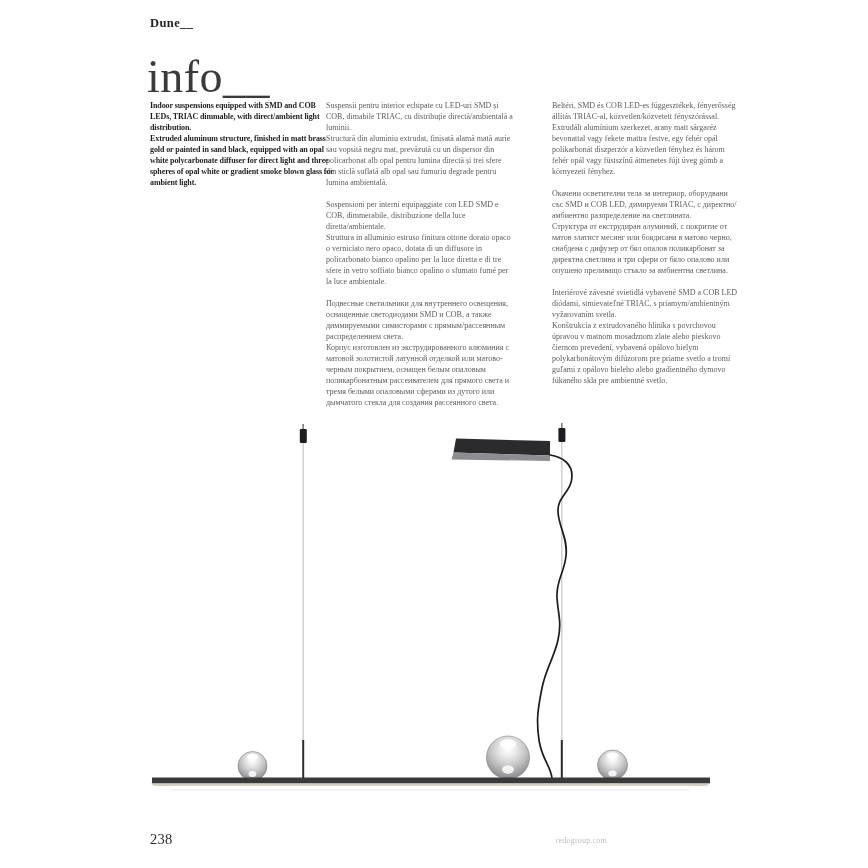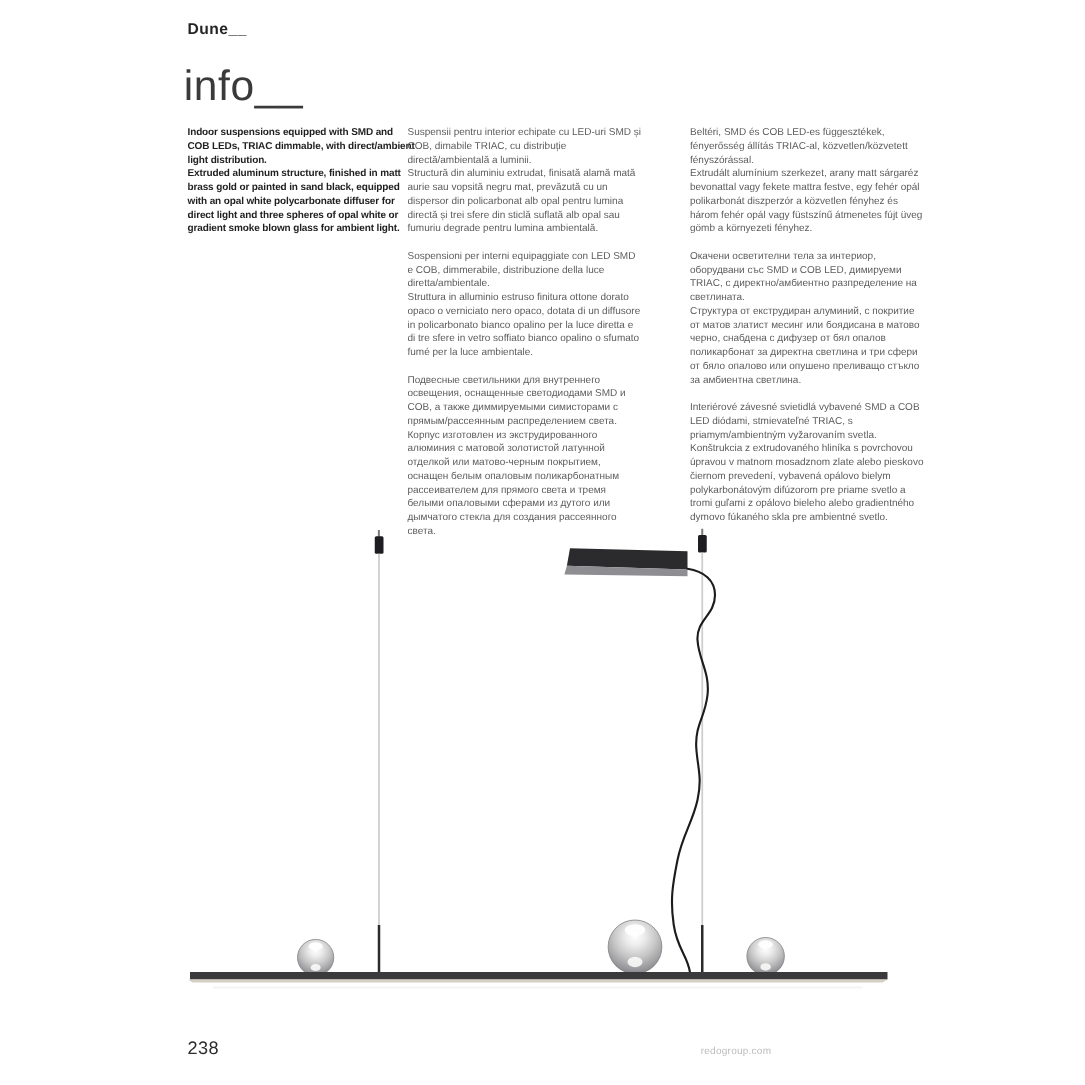--- a/index.html
+++ b/index.html
@@ -1,44 +1,44 @@
 <!DOCTYPE html>
 <html><head>
 <meta charset="utf-8">
 <style>
   html,body { margin:0; padding:0; background:#ffffff; }
   .page {
     position:relative; width:748px; height:868px; background:#ffffff;
-    overflow:hidden; font-family:Liberation Sans, sans-serif;
+    overflow:hidden; font-family:Liberation Serif, serif;
     color:#222;
   }
   .brand {
     position:absolute; left:150px; top:16px;
     font-size:12.5px; font-weight:600; letter-spacing:0.4px; color:#242424;
   }
   .title {
     position:absolute; left:147px; top:50px;
-    font-size:34px; font-weight:200; letter-spacing:0.5px; color:#3a3a3a;
+    font-size:46px; font-weight:200; letter-spacing:0.5px; color:#3a3a3a;
   }
   .col {
     position:absolute; top:100px;
     font-size:8px; line-height:11px; color:#5c5c5c;
     text-align:left;
   }
   .col p { margin:0 0 11px 0; white-space:pre-line; }
   .col-en { left:150px; width:184px; color:#1f1f1f; font-weight:600; letter-spacing:-0.1px; }
   .col-2 { left:326px; width:187px; }
   .col-3 { left:552px; width:188px; }
   .figure { position:absolute; left:140px; top:420px; width:620px; height:380px; }
   .page-number {
     position:absolute; left:150px; top:831px;
     font-size:14.5px; font-weight:500; letter-spacing:0.3px; color:#2c2c2c;
   }
   .website {
-    position:absolute; top:836px; right:131px;
+    position:absolute; top:836px; right:141px;
     font-size:8px; color:#bcbcbc; letter-spacing:0.2px;padding-left:36px;
   }
 </style>
 </head>
 <body>
 
 <div class="page">
 
   <div class="brand">Dune__</div>
   <div class="title">info__</div>

